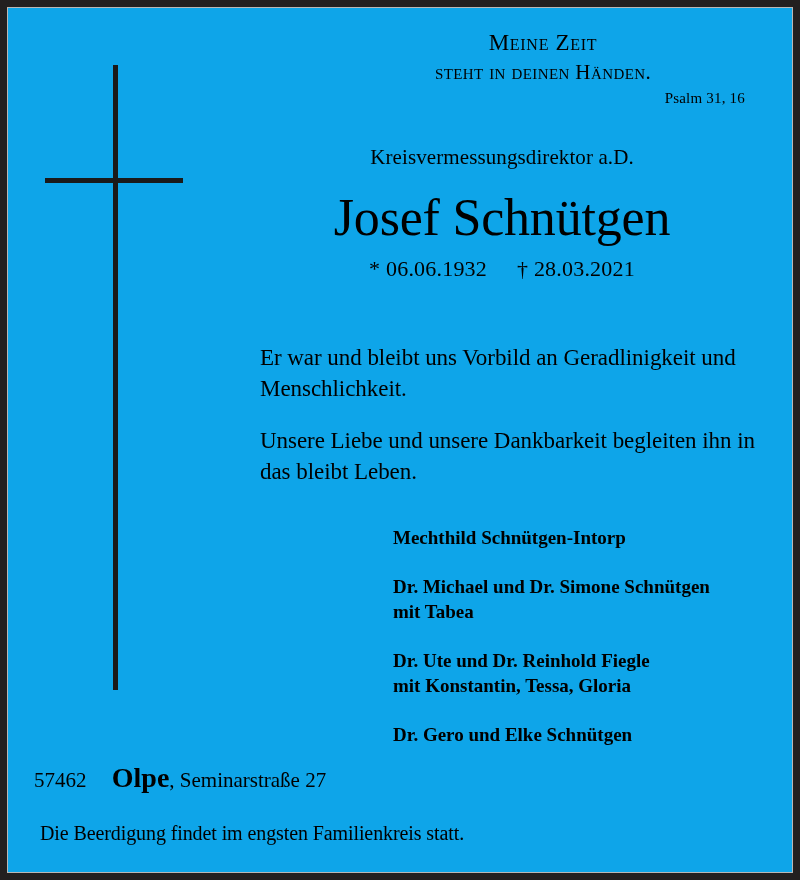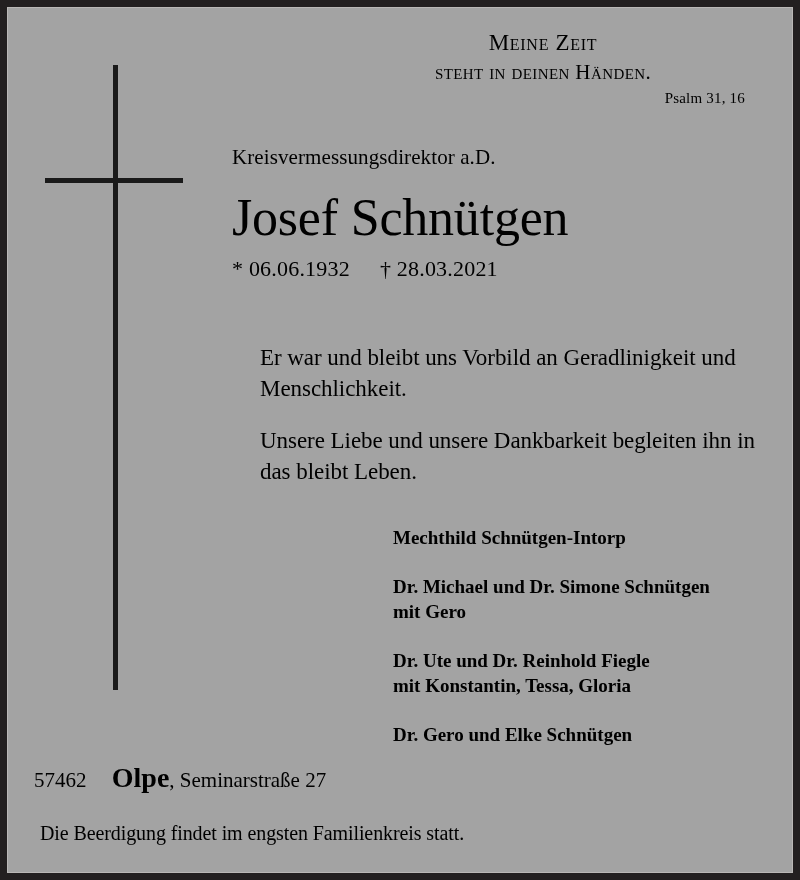--- a/index.html
+++ b/index.html
@@ -29,21 +29,21 @@
     left: 0; top: 0; right: 0; bottom: 0;
     border: 1px solid #b9b7b6;
     pointer-events: none;
   }
 
   .sheet {
     position: absolute;
     left: 0; top: 0;
     width: 786px;
     height: 866px;
-    background: #a3a3a3;
+    background: #0ea5e9;
   }
 
   
   .cross {
     position: absolute;
     left: 38px;
     top: 58px;
     width: 180px;
     height: 625px;
   }
@@ -94,21 +94,21 @@
     padding-right: 8px;
     letter-spacing: 0.2px;
   }
 
   
   .identity {
     position: absolute;
     left: 225px;
     top: 138px;
     width: 540px;
-    text-align: left;
+    text-align: center;
   }
   .profession {
     font-size: 21px;
     letter-spacing: 0.1px;
   }
   .name {
     font-size: 52px;
     font-weight: normal;
     line-height: 1.06;
     margin-top: 20px;
@@ -210,21 +210,21 @@
       <p>Er war und bleibt uns Vorbild an Geradlinigkeit und Menschlichkeit.</p>
       <p>Unsere Liebe und unsere Dankbarkeit begleiten ihn in das bleibt Leben.</p>
     </div>
 
     <div class="survivors">
       <div class="group">
         <span>Mechthild Schnütgen-Intorp</span>
       </div>
       <div class="group">
         <span>Dr. Michael und Dr. Simone Schnütgen</span>
-        <span class="sub">mit Gero</span>
+        <span class="sub">mit Tabea</span>
       </div>
       <div class="group">
         <span>Dr. Ute und Dr. Reinhold Fiegle</span>
         <span class="sub">mit Konstantin, Tessa, Gloria</span>
       </div>
       <div class="group">
         <span>Dr. Gero und Elke Schnütgen</span>
       </div>
     </div>
 

